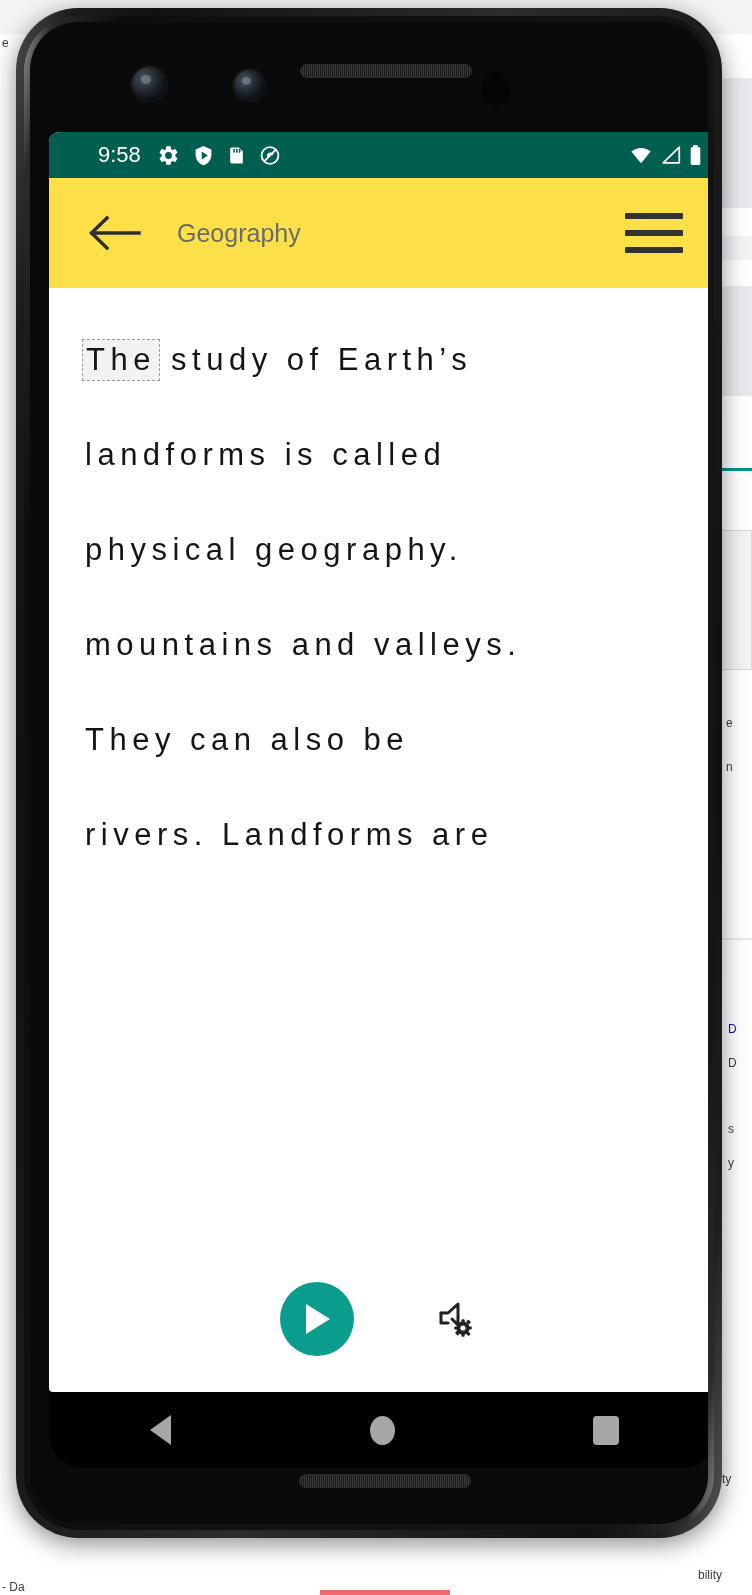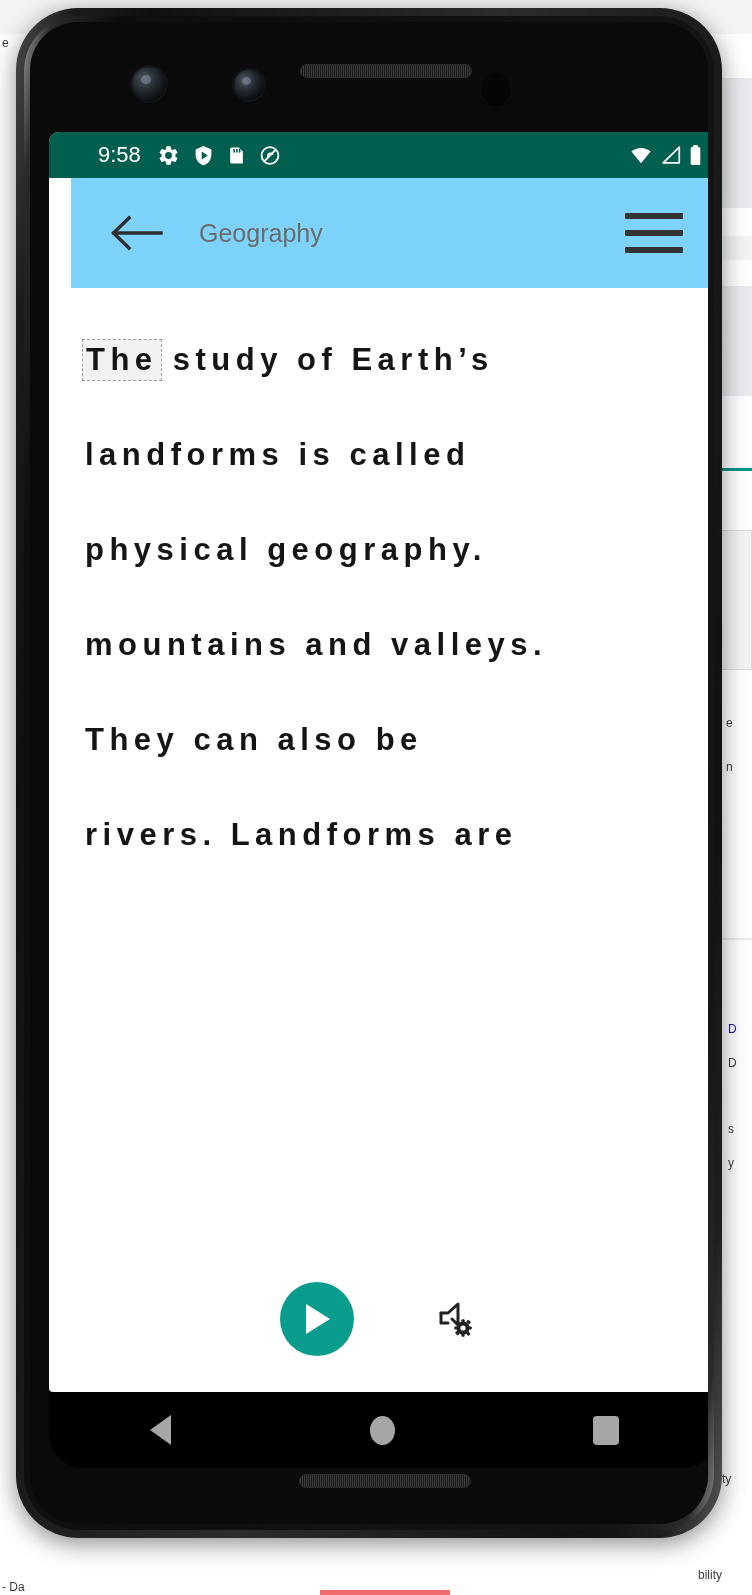--- a/index.html
+++ b/index.html
@@ -165,23 +165,22 @@
     gap: 5px;
   }
   .sicon { display: block; }
 
   
   .appbar {
     height: 110px;
     display: flex;
     align-items: center;
     padding: 0 30px 0 38px;
-    background: #7dd3fc;
+    background: #fde047;
     flex: 0 0 auto;
-    margin-left: 22px;
   }
   .back-btn {
     width: 56px; height: 46px;
     display: flex; align-items: center; justify-content: flex-start;
     cursor: pointer;
   }
   .appbar-title {
     font-size: 25px;
     color: #6b6b6b;
     font-family: "Liberation Sans", sans-serif;
@@ -198,21 +197,20 @@
     width: 58px;
     background: #333333;
     border-radius: 1px;
   }
 
   
   .reader {
     flex: 1 1 auto;
     padding: 24px 30px 0 36px;
     overflow: hidden;
-    font-weight: bold;
   }
   .reader-line {
     font-size: 31px;
     line-height: 95px;
     letter-spacing: 5.5px;
     color: #151515;
     font-family: "Liberation Sans", sans-serif;
     white-space: nowrap;
   }
   .word-highlight {

